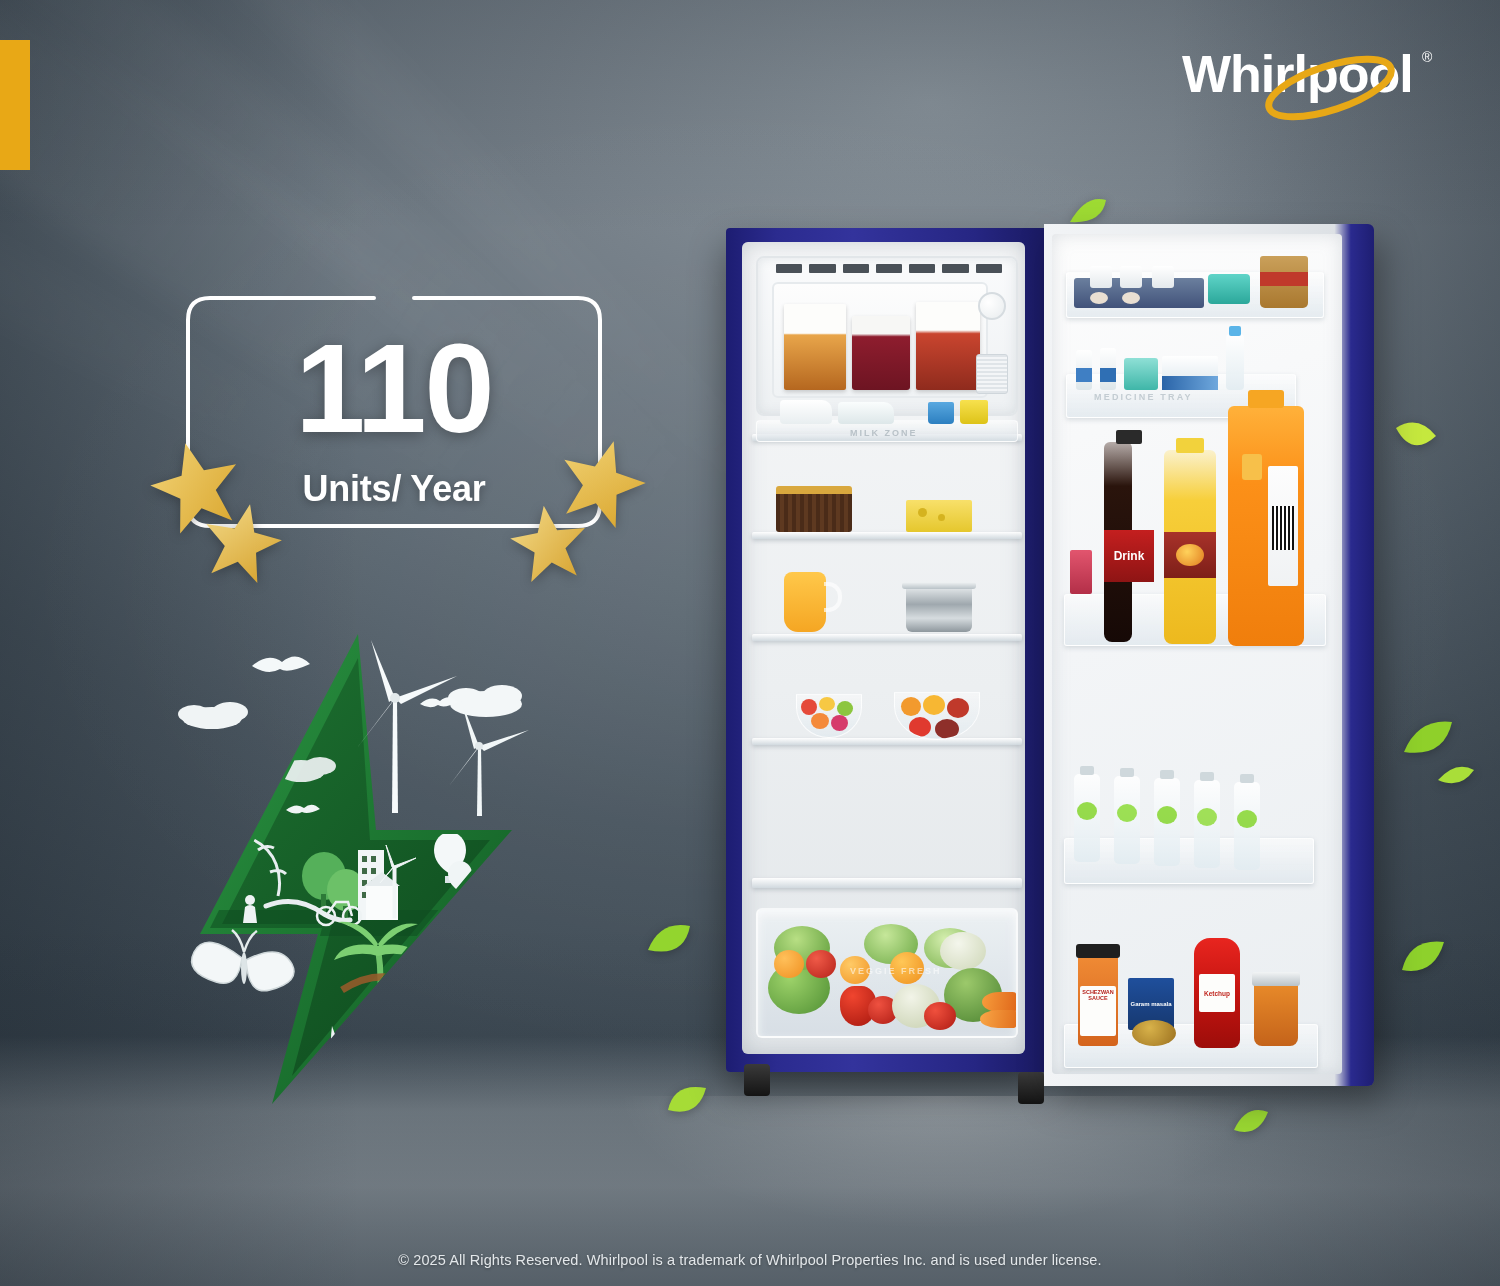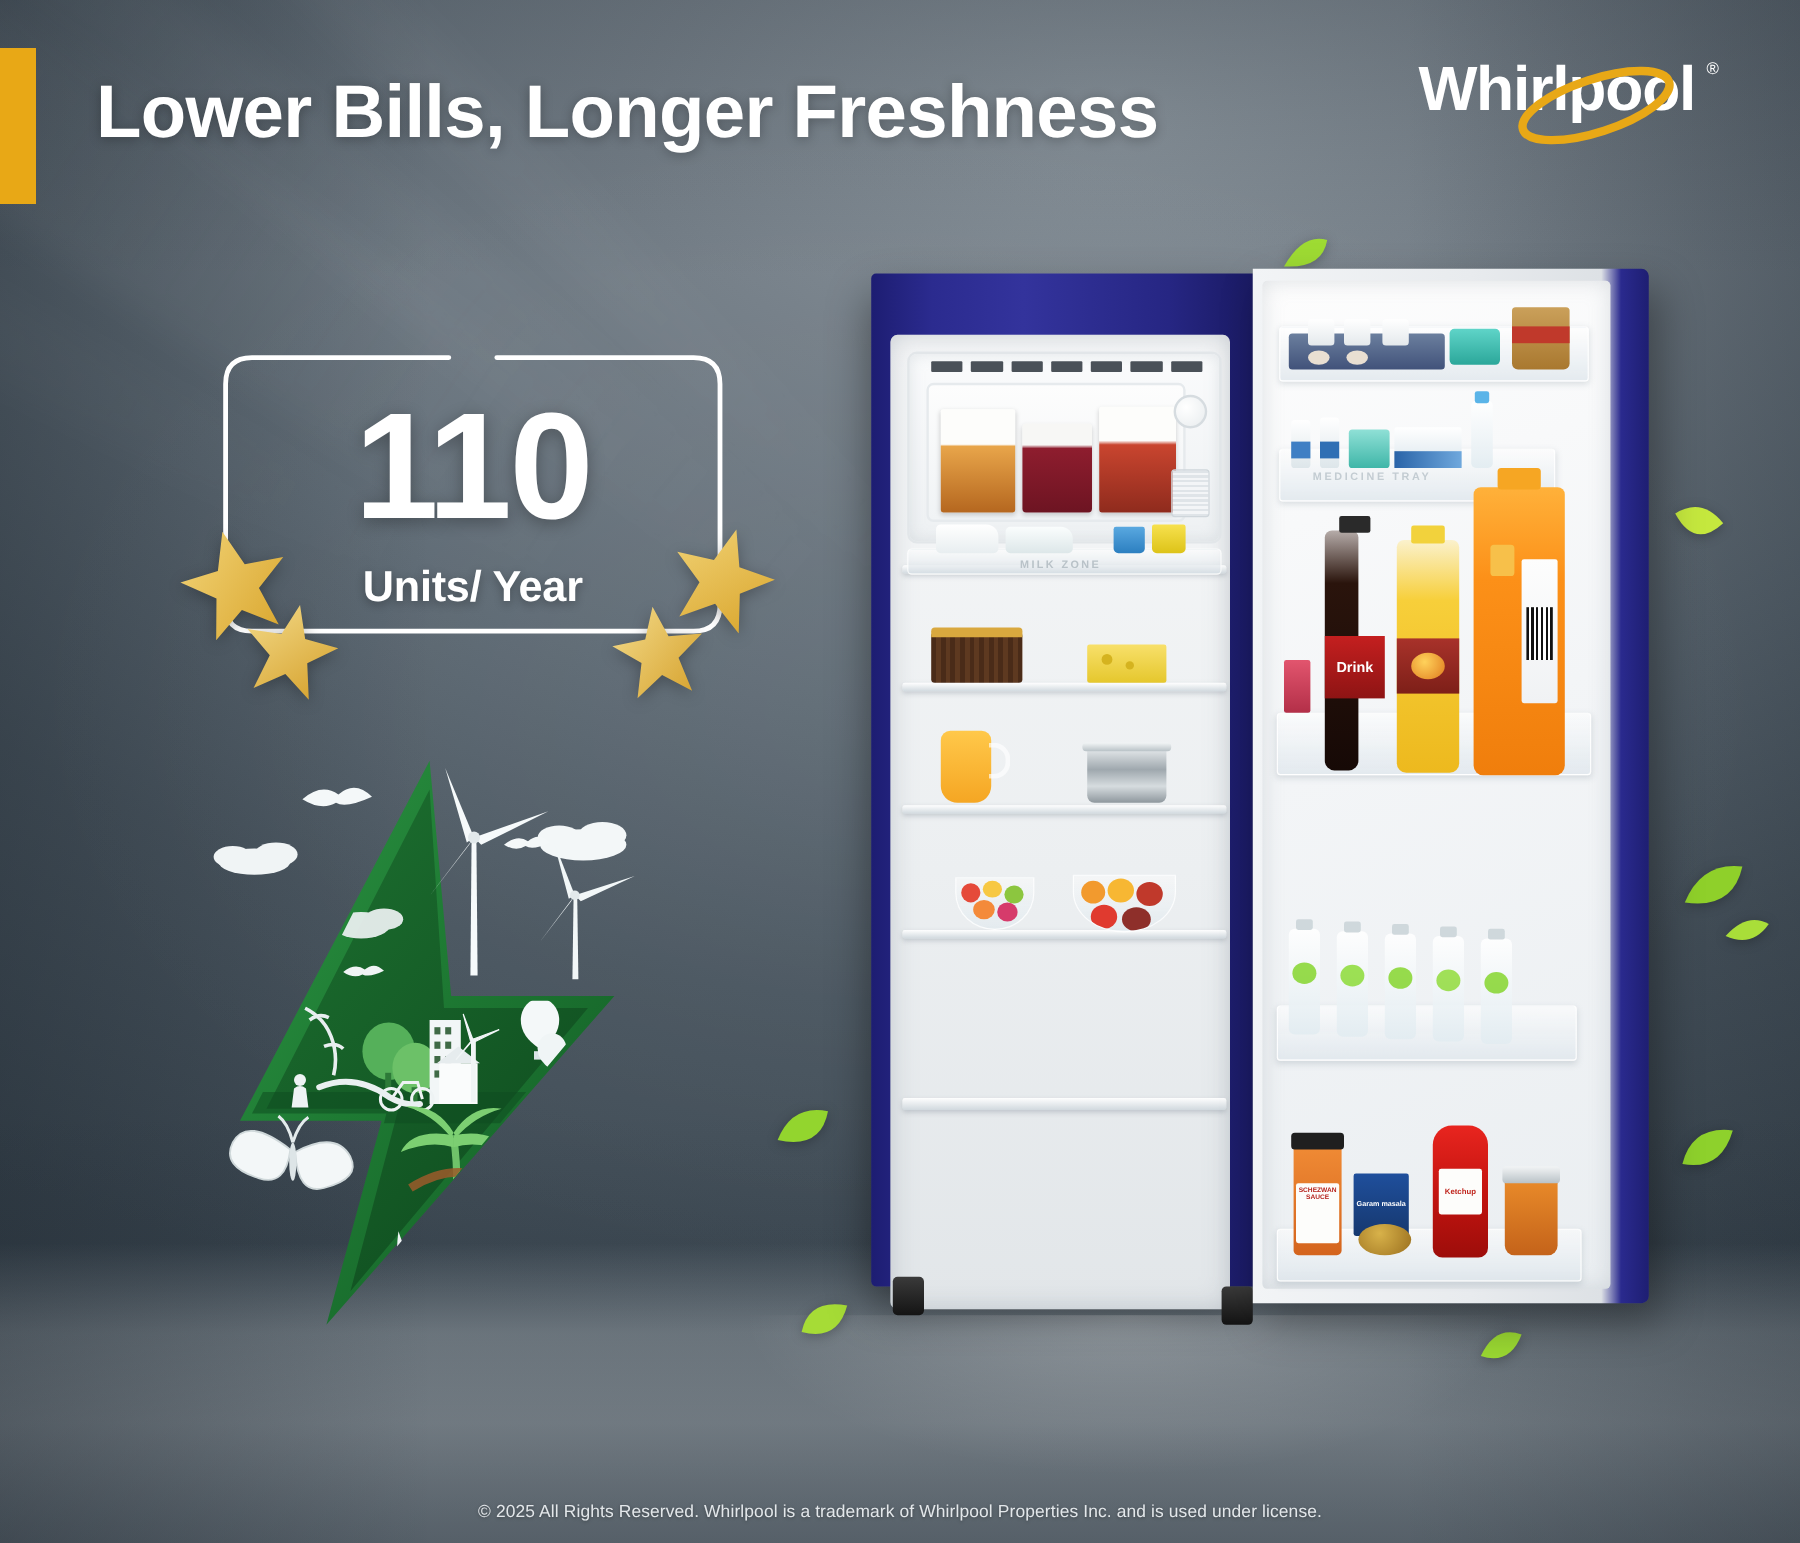--- a/index.html
+++ b/index.html
@@ -82,21 +82,20 @@
     position:absolute; left:0; top:0; width:318px; height:844px;
     background:linear-gradient(90deg,#1d1d72 0%, #2b2b8f 16%, #33339c 40%, #262683 78%, #1a1a63 100%);
     border-radius:4px 0 0 4px;
     box-shadow:0 18px 36px rgba(0,0,0,.42);
   }
   .fr-inner{
     position:absolute; left:16px; top:14px; width:283px; height:812px;
     background:linear-gradient(180deg,#f6f7f8 0%, #eceff1 55%, #e2e6e9 100%);
     border-radius:6px;
     box-shadow:inset 0 0 22px rgba(120,132,142,.35);
-    margin-top:37px;
   }
   .fr-door{
     position:absolute; left:318px; top:-4px; width:330px; height:862px;
     background:linear-gradient(90deg,#f2f4f6 0%, #e8ebee 55%, #dde1e5 88%, #2a2a8e 93%, #1e1e72 100%);
     border-radius:0 6px 6px 0;
     box-shadow:10px 16px 34px rgba(0,0,0,.34);
   }
   .fr-door-liner{
     position:absolute; left:8px; top:10px; width:290px; height:840px;
     background:linear-gradient(160deg,#fdfdfd 0%, #f3f5f7 45%, #eaeef1 100%);
@@ -152,21 +151,20 @@
   <div class="bg-base"></div>
   <div class="ray r1"></div>
   <div class="ray r2"></div>
   <div class="ray r3"></div>
   <div class="ray r4"></div>
   <div class="floor"></div>
   <div class="floor-sheen"></div>
   <div class="bg-vign"></div>
 
   <div class="accent-bar"></div>
-  <div class="headline">Lower Bills, Longer Freshness</div>
 
   <div class="logo">
     <svg viewBox="0 0 270 92">
       <text class="logo-word" x="0" y="56">Whirlpool</text>
       <ellipse cx="148" cy="52" rx="64" ry="22" fill="none" stroke="#e8a816" stroke-width="7" transform="rotate(-18 148 52)"></ellipse>
       <path d="M118 36 q24 -14 48 -6 q20 7 24 20" fill="none" stroke="#ffffff" stroke-width="0"></path>
       <text class="logo-reg" x="240" y="26">®</text>
     </svg>
   </div>
 
@@ -443,20 +441,39 @@
       </div>
       <div class="bowl" style="left:152px; top:450px; width:86px; height:48px;">
         <div style="position:absolute;left:6px;top:4px;width:20px;height:19px;background:#f29a2e;border-radius:50%;"></div>
         <div style="position:absolute;left:28px;top:2px;width:22px;height:20px;background:#f7b733;border-radius:50%;"></div>
         <div style="position:absolute;left:52px;top:5px;width:22px;height:20px;background:#c0392b;border-radius:50%;"></div>
         <div style="position:absolute;left:14px;top:24px;width:22px;height:20px;background:#e03a2f;border-radius:50%;"></div>
         <div style="position:absolute;left:40px;top:26px;width:24px;height:20px;background:#8e2f2a;border-radius:50%;"></div>
       </div>
 
       <div class="shelf" style="left:10px; top:636px; width:270px; height:10px;"></div>
+      <div class="crisper">
+        <div class="veg" style="left:10px; top:52px; width:62px; height:52px; background:radial-gradient(circle at 35% 30%,#9ed36a,#4f8f33);"></div>
+        <div class="veg" style="left:16px; top:16px; width:56px; height:44px; background:radial-gradient(circle at 40% 30%,#b8df84,#5c9b38);"></div>
+        <div class="veg" style="left:16px; top:40px; width:30px; height:28px; background:radial-gradient(circle at 35% 30%,#ffc05a,#ef8f20);"></div>
+        <div class="veg" style="left:48px; top:40px; width:30px; height:28px; background:radial-gradient(circle at 35% 30%,#f05a48,#b5231a);"></div>
+        <div class="veg" style="left:82px; top:46px; width:30px; height:28px; background:radial-gradient(circle at 35% 30%,#ffca66,#f09424);"></div>
+        <div class="veg" style="left:82px; top:76px; width:36px; height:40px; background:radial-gradient(circle at 35% 25%,#f0452f,#a8180f); border-radius:40% 40% 50% 50%;"></div>
+        <div class="veg" style="left:110px; top:86px; width:30px; height:28px; background:radial-gradient(circle at 35% 30%,#ef5140,#ae1c14);"></div>
+        <div class="veg" style="left:106px; top:14px; width:54px; height:40px; background:radial-gradient(circle at 40% 28%,#c6e79a,#6aa742);"></div>
+        <div class="veg" style="left:132px; top:42px; width:34px; height:32px; background:radial-gradient(circle at 35% 30%,#ffc757,#ee8f1d);"></div>
+        <div class="veg" style="left:134px; top:74px; width:48px; height:44px; background:radial-gradient(circle at 40% 30%,#f2f4e8,#c6cfae);"></div>
+        <div class="veg" style="left:166px; top:18px; width:52px; height:40px; background:radial-gradient(circle at 40% 28%,#d4eeae,#74ad46);"></div>
+        <div class="veg" style="left:182px; top:22px; width:46px; height:38px; background:radial-gradient(circle at 40% 30%,#f4f6ec,#cdd6b6);"></div>
+        <div class="veg" style="left:186px; top:58px; width:58px; height:54px; background:radial-gradient(circle at 38% 28%,#9cc96b,#4a8230);"></div>
+        <div class="veg" style="left:166px; top:92px; width:32px; height:28px; background:radial-gradient(circle at 35% 30%,#f0503d,#ae1b14);"></div>
+        <div class="veg" style="left:224px; top:82px; width:34px; height:20px; background:linear-gradient(100deg,#f79d3c,#e0681b); border-radius:50% 10% 10% 50%;"></div>
+        <div class="veg" style="left:222px; top:100px; width:36px; height:18px; background:linear-gradient(100deg,#f9a747,#e2711f); border-radius:50% 10% 10% 50%;"></div>
+        <div class="lbl" style="left:92px; top:56px; color:rgba(255,255,255,.55);">VEGGIE FRESH</div>
+      </div>
     </div>
 
     <div class="foot" style="left:18px; top:836px;"></div>
     <div class="foot" style="left:292px; top:844px;"></div>
 
     <div class="fr-door">
       <div class="fr-door-liner">
 
         <div class="doorbin" style="left:14px; top:38px; width:258px; height:46px;"></div>
         <div style="position:absolute; left:22px; top:44px; width:130px; height:30px; background:linear-gradient(180deg,#6b7f9e,#41527a); border-radius:3px;">

